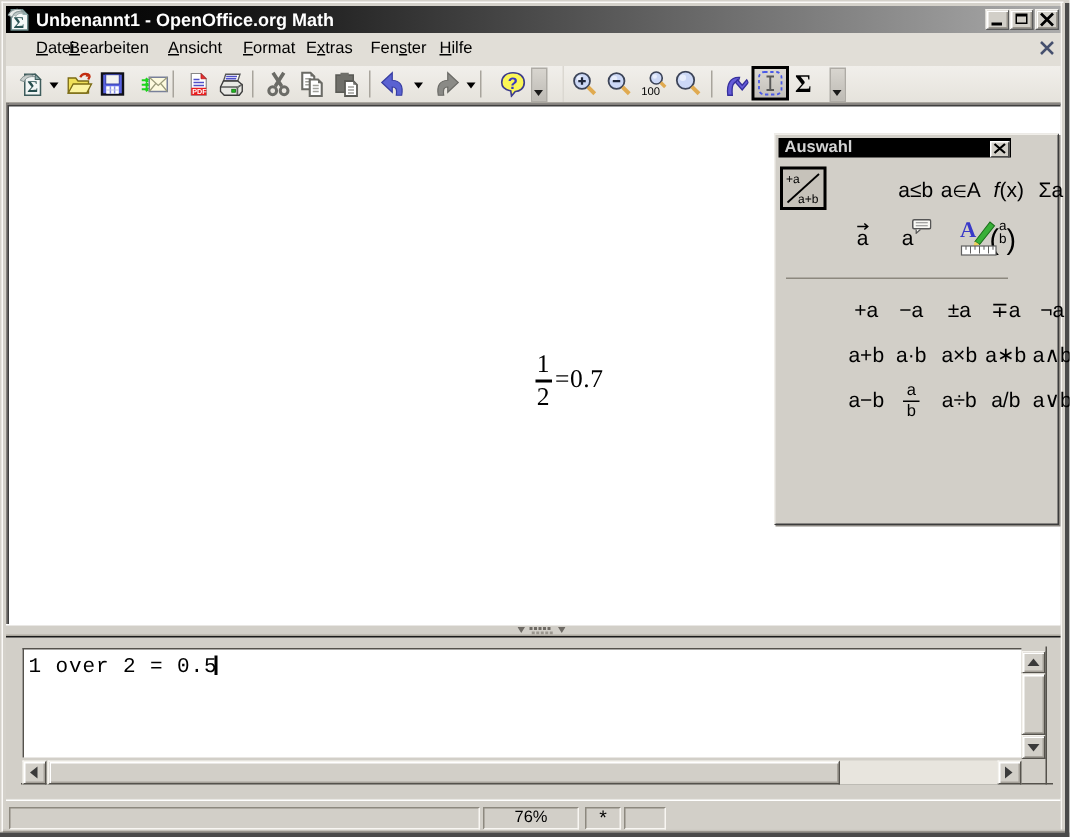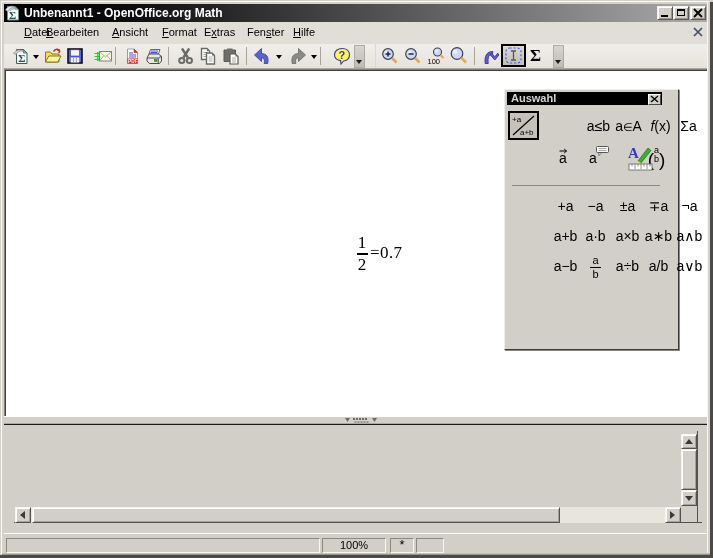--- a/index.html
+++ b/index.html
@@ -49,21 +49,21 @@
   font-size:14px;letter-spacing:0.6px;color:#000;white-space:pre;}
 #caret{position:absolute;left:127px;top:4px;width:2px;height:13px;background:#000;}
 .sbtn{position:absolute;background:#d2cfc8;border:1px solid;border-color:#f6f4ef #55524c #55524c #f6f4ef;box-sizing:border-box;box-shadow:inset 1px 1px 0 #fff,inset -1px -1px 0 #a6a29a;}
 .tri{position:absolute;width:0;height:0;}
 #vsb{position:absolute;left:677px;top:9px;width:16px;height:72px;background:#d2cfc8;}
 #hsb{position:absolute;left:11px;top:82px;width:666px;height:16px;background:#e8e5de;}
 
 #statusbar{left:4px;top:533px;width:703px;height:20px;background:#d2cfc8;border-top:1px solid #fff;box-sizing:border-box;font-size:11px;}
 .pane{position:absolute;top:4px;height:15px;border:1px solid;border-color:#8c887e #f8f6f2 #f8f6f2 #8c887e;box-sizing:border-box;text-align:center;line-height:13px;}
 
-#palette{left:504px;top:89px;width:175px;height:261px;background:#d2cfc8;
+#palette{left:516px;top:89px;width:190px;height:261px;background:#d2cfc8;
   border:1px solid;border-color:#f0eee9 #3c3c3c #3c3c3c #f0eee9;box-sizing:border-box;
   box-shadow:1px 1px 0 #8a8680;}
 #paltitle{position:absolute;left:2px;top:2px;width:155px;height:13px;background:#000;}
 #paltitle span{position:absolute;left:4px;top:0px;color:#d4d4d4;font-weight:bold;font-size:11px;line-height:13px;}
 #palclose{position:absolute;left:143px;top:4px;width:13px;height:11px;background:#d2cfc8;
   border:1px solid;border-color:#fff #4a4a4a #4a4a4a #fff;box-sizing:border-box;}
 .symfont{font-size:14px;color:#000;margin-left:44px;}
 .palrow{position:absolute;left:2px;width:157px;height:30px;line-height:30px;}
 .palcell{position:absolute;width:31px;height:30px;text-align:center;display:inline-block;}
 #catsel{position:absolute;left:3px;top:21px;width:31px;height:29px;background:#c6c2ba;border:2px solid #000;box-sizing:border-box;}
@@ -251,41 +251,45 @@
         <rect x="9.5" y="3" width="2" height="2" fill="#9a968e"></rect>
         <rect x="12.5" y="3" width="2" height="2" fill="#9a968e"></rect>
         <rect x="15.5" y="3" width="2" height="2" fill="#9a968e"></rect>
         <rect x="18.5" y="3" width="2" height="2" fill="#9a968e"></rect>
         <rect x="21.5" y="3" width="2" height="2" fill="#9a968e"></rect>
       </g>
 </svg>
   </div>
 
 <div id="cmdwin" class="abs">
+  <div id="cmdedit">
+    <span id="cmdtext">1 over 2 = 0.5</span>
+    <span id="caret"></span>
+  </div>
   <div id="vsb">
     <div class="sbtn" style="left:0;top:0;width:16px;height:15px"></div>
     <div class="tri" style="left:4px;top:5px;border-left:4px solid transparent;border-right:4px solid transparent;border-bottom:5px solid #3a3a3a;"></div>
     <div class="sbtn" style="left:0;top:15px;width:16px;height:41px"></div>
     <div class="sbtn" style="left:0;top:56px;width:16px;height:16px"></div>
     <div class="tri" style="left:4px;top:62px;border-left:4px solid transparent;border-right:4px solid transparent;border-top:5px solid #3a3a3a;"></div>
   </div>
   <div class="abs" style="left:10px;top:97px;width:688px;height:1px;background:#55524c;"></div>
   <div class="abs" style="left:693px;top:6px;width:1px;height:92px;background:#55524c;"></div>
   <div id="hsb">
     <div class="sbtn" style="left:0;top:0;width:16px;height:16px"></div>
     <div class="tri" style="left:5px;top:4px;border-top:4px solid transparent;border-bottom:4px solid transparent;border-right:5px solid #3a3a3a;"></div>
     <div class="sbtn" style="left:17px;top:0;width:528px;height:16px"></div>
     <div class="sbtn" style="left:650px;top:0;width:16px;height:16px"></div>
     <div class="tri" style="left:655px;top:4px;border-top:4px solid transparent;border-bottom:4px solid transparent;border-left:5px solid #3a3a3a;"></div>
   </div>
 </div>
 
 <div id="statusbar" class="abs">
   <div class="pane" style="left:2px;width:314px"></div>
-  <div class="pane" style="left:318px;width:64px">100%</div>
+  <div class="pane" style="left:318px;width:64px">76%</div>
   <div class="pane" style="left:386px;width:24px;font-size:13px;line-height:12px;">*</div>
   <div class="pane" style="left:412px;width:28px"></div>
 </div>
 
 <div id="palette" class="abs">
   <div id="paltitle">
       <span>Auswahl</span>
     </div>
   <div id="palclose">
       <svg width="9" height="8" viewBox="0 0 9 8" style="position:absolute;left:1px;top:0px">

